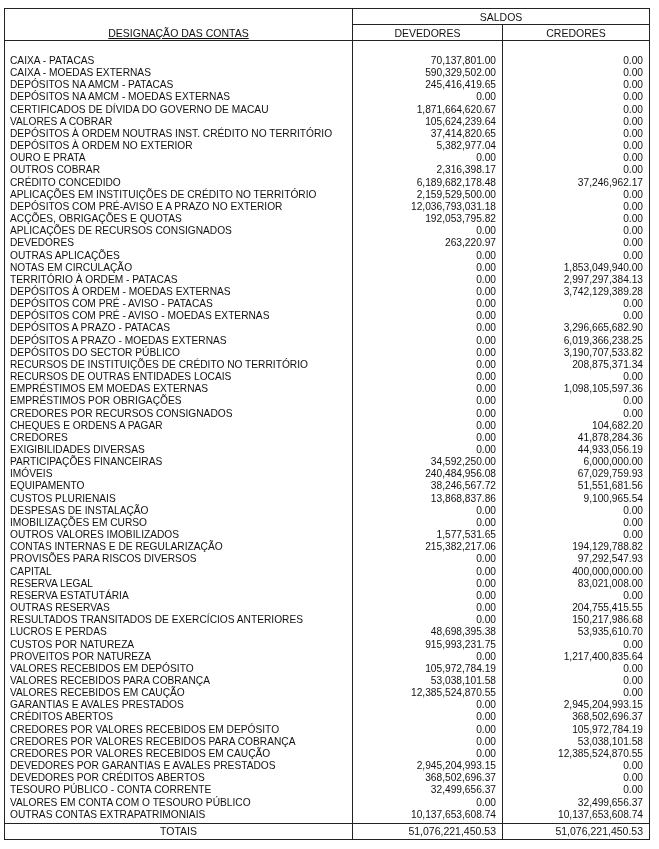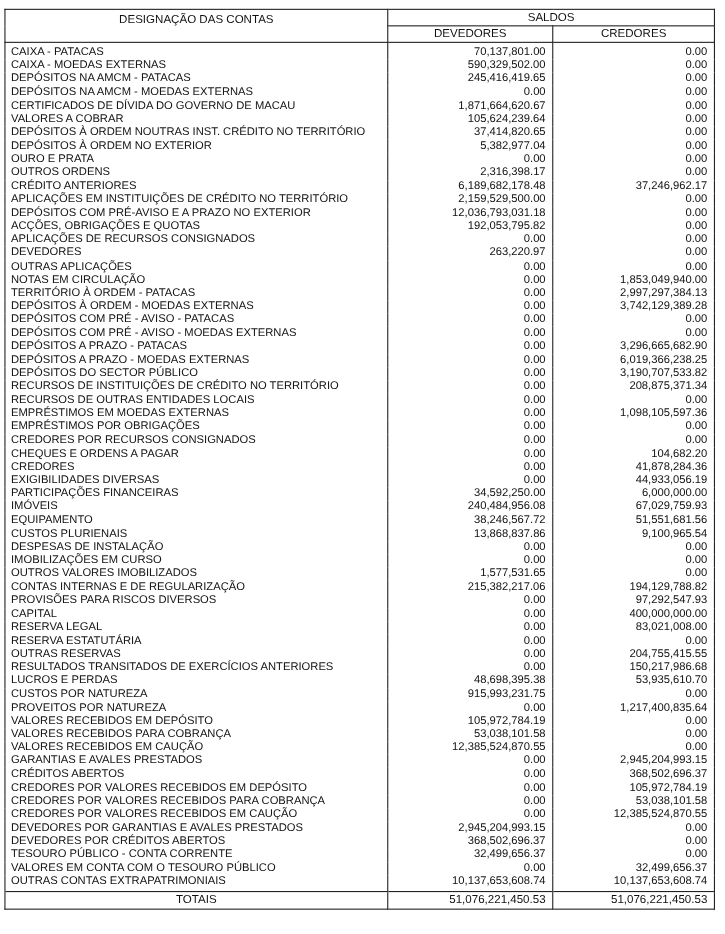--- a/index.html
+++ b/index.html
@@ -2,26 +2,26 @@
 <html><head>
 <meta charset="utf-8">
 <style>
   html, body { margin: 0; padding: 0; background: #ffffff; }
   body { width: 659px; height: 849px; position: relative; overflow: hidden;
          font-family: "Liberation Sans", sans-serif; color: #111; }
   .sheet { position: absolute; left: 4px; top: 8px; width: 645px; }
   table { border-collapse: collapse; width: 645px; table-layout: fixed; }
   col.c1 { width: 348px; } col.c2 { width: 150px; } col.c3 { width: 147px; }
   th { font-weight: normal; font-size: 10.5px; padding: 0; border: 1px solid #222; height: 14px; line-height: 14px; }
-  th.desig { vertical-align: top; padding-top: 2px; }
+  th.desig { vertical-align: top; padding-top: 17px; text-decoration: underline; }
   tbody td { font-size: 10.2px; line-height: 12.15px; height: 12.15px; padding: 0 6px; white-space: nowrap;
              border-left: 1px solid #222; border-right: 1px solid #222; }
   tbody td.name { text-align: left; padding-left: 5px; }
   tbody td.num { text-align: right; }
-  tbody tr.first td { padding-top: 3px; }
+  tbody tr.first td { padding-top: 14px; }
   tbody tr.last td { padding-bottom: 2px; }
   tfoot td { font-size: 10.5px; height: 15px; line-height: 15px; border: 1px solid #222; padding: 0 6px; }
   tfoot td.lbl { text-align: center; }
   tfoot td.num { text-align: right; }
   thead tr.top th { border-top: 1px solid #222; }
 </style>
 </head>
 <body>
 
 <div class="sheet">
@@ -81,26 +81,26 @@
           <td class="name">DEPÓSITOS À ORDEM NO EXTERIOR</td>
           <td class="num">5,382,977.04</td>
           <td class="num">0.00</td>
         </tr>
         <tr>
           <td class="name">OURO E PRATA</td>
           <td class="num">0.00</td>
           <td class="num">0.00</td>
         </tr>
         <tr>
-          <td class="name">OUTROS ORDENS</td>
+          <td class="name">OUTROS COBRAR</td>
           <td class="num">2,316,398.17</td>
           <td class="num">0.00</td>
         </tr>
         <tr>
-          <td class="name">CRÉDITO ANTERIORES</td>
+          <td class="name">CRÉDITO CONCEDIDO</td>
           <td class="num">6,189,682,178.48</td>
           <td class="num">37,246,962.17</td>
         </tr>
         <tr>
           <td class="name">APLICAÇÕES EM INSTITUIÇÕES DE CRÉDITO NO TERRITÓRIO</td>
           <td class="num">2,159,529,500.00</td>
           <td class="num">0.00</td>
         </tr>
         <tr>
           <td class="name">DEPÓSITOS COM PRÉ-AVISO E A PRAZO NO EXTERIOR</td>

